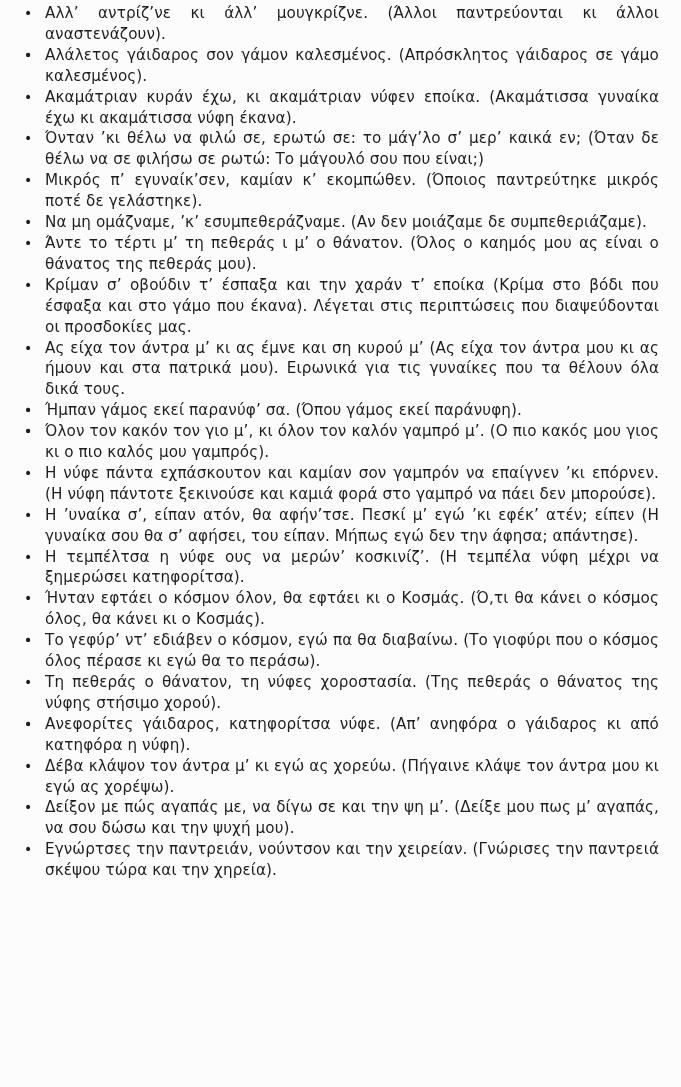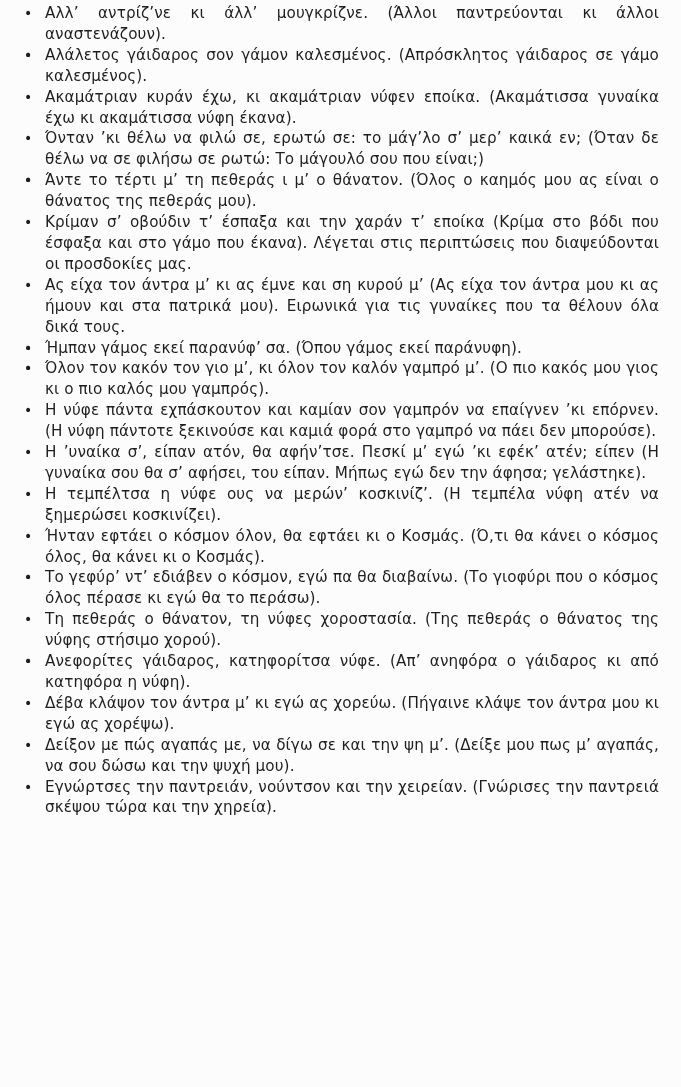--- a/index.html
+++ b/index.html
@@ -43,32 +43,32 @@
 </head>
 <body>
 
 <div class="page" style="background: rgb(252, 252, 252); color: rgb(30, 30, 30);">
   <ul class="proverb-list">
       <li><span class="bullet">•</span><span>Αλλ’ αντρίζ’νε κι άλλ’ μουγκρίζνε. (Άλλοι παντρεύονται κι άλλοι αναστενάζουν).</span></li>
       <li><span class="bullet">•</span></li>
       <li><span class="bullet">•</span><span>Αλάλετος γάιδαρος σον γάμον καλεσμένος. (Απρόσκλητος γάιδαρος σε γάμο καλεσμένος).</span></li>
       <li><span class="bullet">•</span><span>Ακαμάτριαν κυράν έχω, κι ακαμάτριαν νύφεν εποίκα. (Ακαμάτισσα γυναίκα έχω κι ακαμάτισσα νύφη έκανα).</span></li>
       <li><span class="bullet">•</span><span>Όνταν ’κι θέλω να φιλώ σε, ερωτώ σε:  το μάγ’λο σ’ μερ’ καικά εν; (Όταν δε θέλω να σε φιλήσω σε ρωτώ: Το μάγουλό σου που είναι;)</span></li>
-      <li><span class="bullet">•</span></li>
-      <li><span class="bullet">•</span></li>
+      <li><span class="bullet">•</span><span>Μικρός π’ εγυναίκ’σεν, καμίαν κ’ εκομπώθεν. (Όποιος παντρεύτηκε μικρός ποτέ δε γελάστηκε).</span></li>
+      <li><span class="bullet">•</span><span>Να μη ομάζναμε, ’κ’ εσυμπεθεράζναμε. (Αν δεν μοιάζαμε δε συμπεθεριάζαμε).</span></li>
       <li><span class="bullet">•</span><span>Άντε το τέρτι μ’ τη πεθεράς ι μ’ ο θάνατον. (Όλος ο καημός μου ας είναι ο θάνατος της πεθεράς μου).</span></li>
       <li><span class="bullet">•</span><span>Κρίμαν σ’ οβούδιν τ’ έσπαξα και την χαράν τ’ εποίκα (Κρίμα στο βόδι που έσφαξα και στο γάμο που έκανα). Λέγεται στις περιπτώσεις που διαψεύδονται οι προσδοκίες μας.</span></li>
       <li><span class="bullet">•</span><span>Ας είχα τον άντρα μ’ κι ας έμνε και ση κυρού μ’ (Ας είχα τον άντρα μου κι ας ήμουν και στα πατρικά μου). Ειρωνικά για τις γυναίκες που τα θέλουν όλα δικά τους.</span></li>
       <li><span class="bullet">•</span></li>
       <li><span class="bullet">•</span><span>Ήμπαν γάμος εκεί παρανύφ’ σα. (Όπου γάμος εκεί παράνυφη).</span></li>
       <li><span class="bullet">•</span></li>
       <li><span class="bullet">•</span><span>Όλον τον κακόν τον γιο μ’, κι όλον τον καλόν γαμπρό μ’. (Ο πιο κακός μου γιος κι ο πιο καλός μου γαμπρός).</span></li>
       <li><span class="bullet">•</span><span>Η νύφε πάντα εχπάσκουτον και καμίαν σον γαμπρόν να επαίγνεν ’κι επόρνεν. (Η νύφη πάντοτε ξεκινούσε και καμιά φορά στο γαμπρό να πάει δεν μπορούσε).</span></li>
-      <li><span class="bullet">•</span><span>Η ’υναίκα σ’, είπαν ατόν, θα αφήν’τσε. Πεσκί μ’ εγώ ’κι εφέκ’ ατέν; είπεν (Η γυναίκα σου θα σ’ αφήσει, του είπαν. Μήπως εγώ δεν την άφησα; γελάστηκε).</span></li>
-      <li><span class="bullet">•</span><span>Η τεμπέλτσα η νύφε ους να μερών’ κοσκινίζ’. (Η τεμπέλα νύφη ατέν να ξημερώσει κοσκινίζει).</span></li>
+      <li><span class="bullet">•</span><span>Η ’υναίκα σ’, είπαν ατόν, θα αφήν’τσε. Πεσκί μ’ εγώ ’κι εφέκ’ ατέν; είπεν (Η γυναίκα σου θα σ’ αφήσει, του είπαν. Μήπως εγώ δεν την άφησα; απάντησε).</span></li>
+      <li><span class="bullet">•</span><span>Η τεμπέλτσα η νύφε ους να μερών’ κοσκινίζ’. (Η τεμπέλα νύφη μέχρι να ξημερώσει κατηφορίτσα).</span></li>
       <li><span class="bullet">•</span><span>Ήνταν εφτάει ο κόσμον όλον, θα εφτάει κι ο Κοσμάς. (Ό,τι θα κάνει ο κόσμος όλος, θα κάνει κι ο Κοσμάς).</span></li>
       <li><span class="bullet">•</span></li>
       <li><span class="bullet">•</span><span>Το γεφύρ’ ντ’ εδιάβεν ο κόσμον, εγώ πα θα διαβαίνω. (Το γιοφύρι που ο κόσμος όλος πέρασε κι εγώ θα το περάσω).</span></li>
       <li><span class="bullet">•</span><span>Τη πεθεράς ο θάνατον, τη νύφες χοροστασία. (Της πεθεράς ο θάνατος της νύφης στήσιμο χορού).</span></li>
       <li><span class="bullet">•</span></li>
       <li><span class="bullet">•</span><span>Ανεφορίτες γάιδαρος, κατηφορίτσα νύφε. (Απ’ ανηφόρα ο γάιδαρος κι από κατηφόρα η νύφη).</span></li>
       <li><span class="bullet">•</span><span>Δέβα κλάψον τον άντρα μ’ κι εγώ ας χορεύω. (Πήγαινε κλάψε τον άντρα μου κι εγώ ας χορέψω).</span></li>
       <li><span class="bullet">•</span><span>Δείξον με πώς αγαπάς με, να δίγω σε και την ψη μ’. (Δείξε μου πως μ’ αγαπάς, να σου δώσω και την ψυχή μου).</span></li>
       <li><span class="bullet">•</span><span>Εγνώρτσες την παντρειάν, νούντσον και την χειρείαν. (Γνώρισες την παντρειά σκέψου τώρα και την χηρεία).</span></li>
     </ul>

